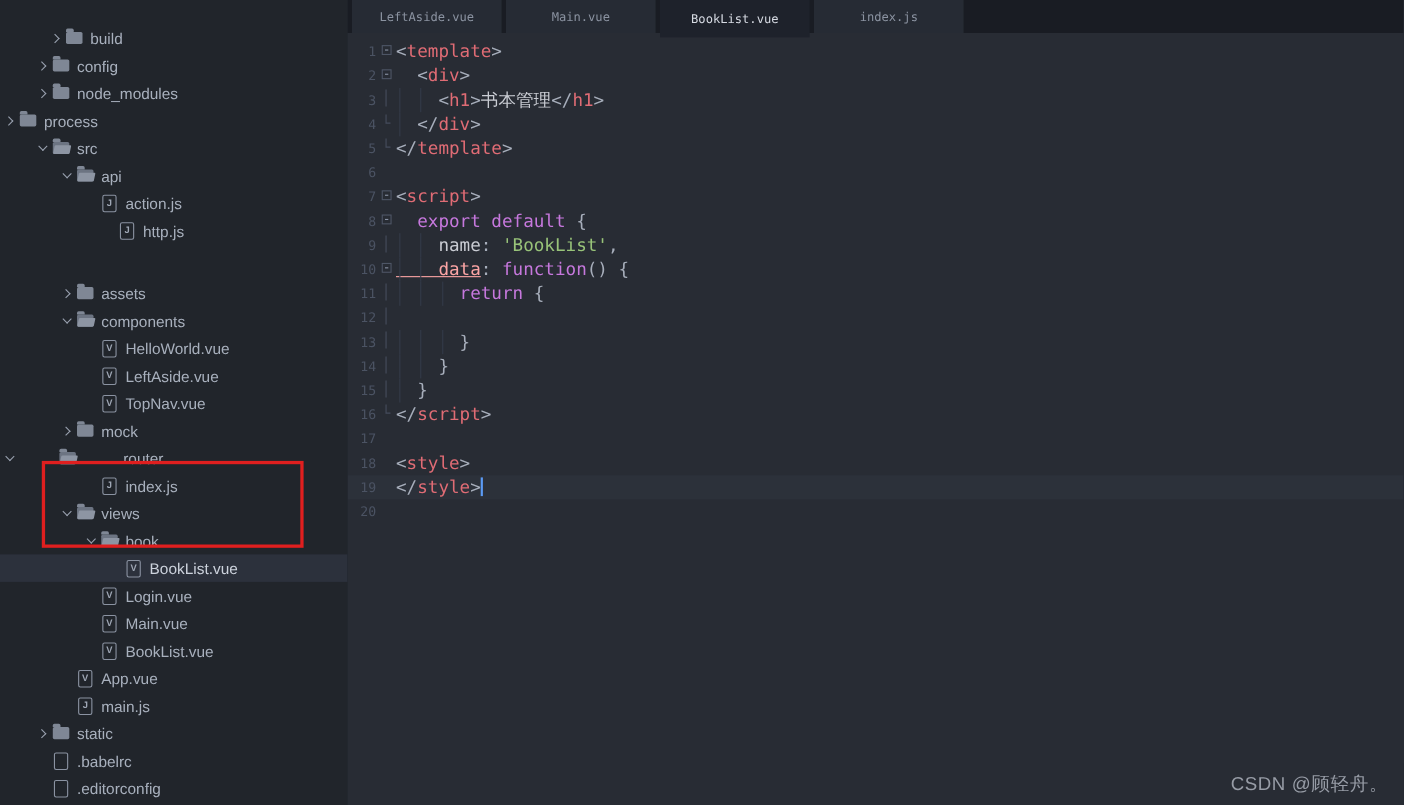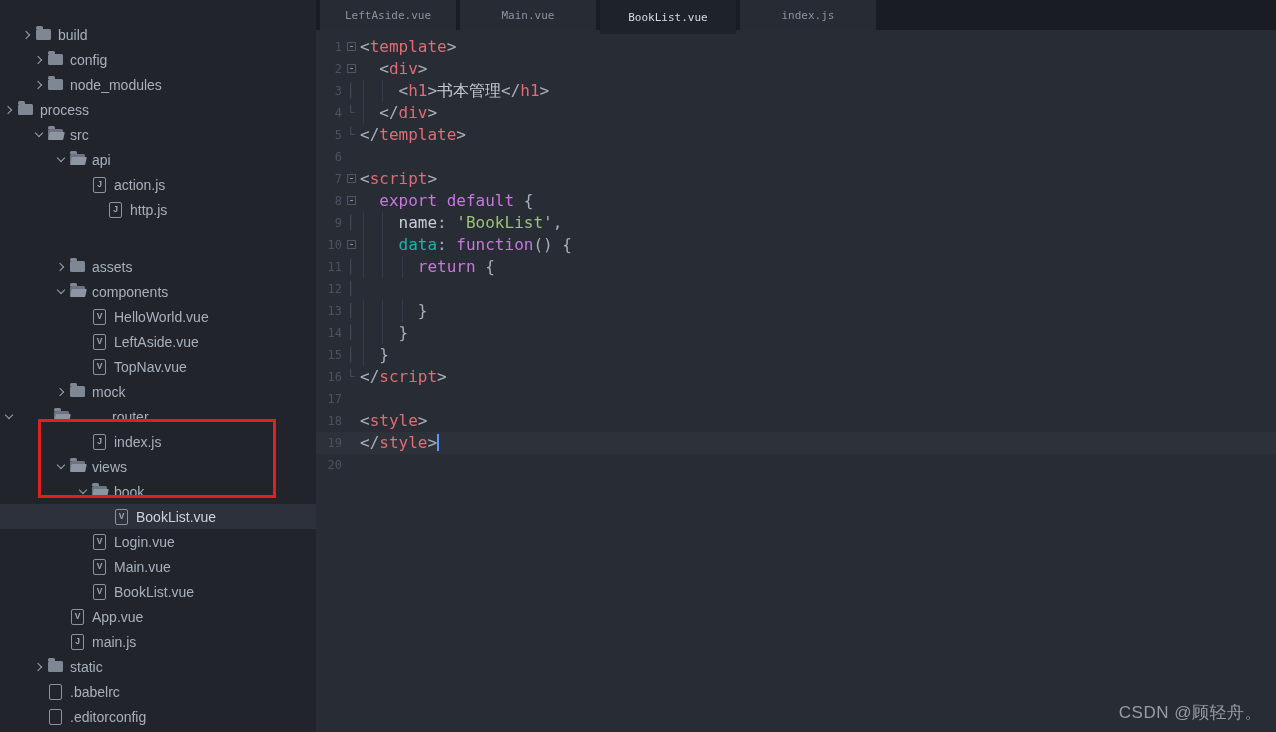--- a/index.html
+++ b/index.html
@@ -49,35 +49,35 @@
         font-family:"DejaVu Sans Mono", monospace; }
   .fm { width:18px; flex:0 0 18px; text-align:center; color:#454c5c; font-size:13px; line-height:22px; }
   .fbox { position:relative; display:inline-block; width:9px; height:9px; border:1px solid #4e5666; background:transparent; }
   .fbox::after { content:""; position:absolute; left:2px; right:2px; top:3px; height:1px; background:#8a93a5; }
   .ct { position:relative; flex:1; line-height:22px; }
   .ig { position:absolute; top:0; bottom:0; width:1px; background:#343b49; }
   .tk-p   { color:#a7aebb; }
   .tk-tag { color:#e06c75; }
   .tk-txt { color:#c9ccd3;margin-top:42px; }
   .tk-kw  { color:#c678dd; }
-  .tk-prop{ color:#14b8a6; }
+  .tk-prop{ color:#fca5a5;text-decoration:underline; }
   .tk-str { color:#98c379; }
   .cursor { display:inline-block; width:2px; height:17px; background:#5b9bf5; vertical-align:-3px; }
 
   .watermark { position:absolute; right:14px; bottom:8px; color:#979ca6; font-size:17px;
                letter-spacing:0.5px; z-index:6; }
 </style>
 </head>
 <body>
 
 <div class="app">
 
   <div class="sidebar">
     <div class="tree" id="tree">
-        <div class="trow" style="padding-left: 18px;">
+        <div class="trow" style="padding-left: 42px;">
           <span class="chev">
             <i class="arr right"></i>
           </span>
           <span class="fold"></span>
           <span class="tlabel">build</span>
         </div>
         <div class="trow" style="padding-left: 30px;">
           <span class="chev">
             <i class="arr right"></i>
           </span>

